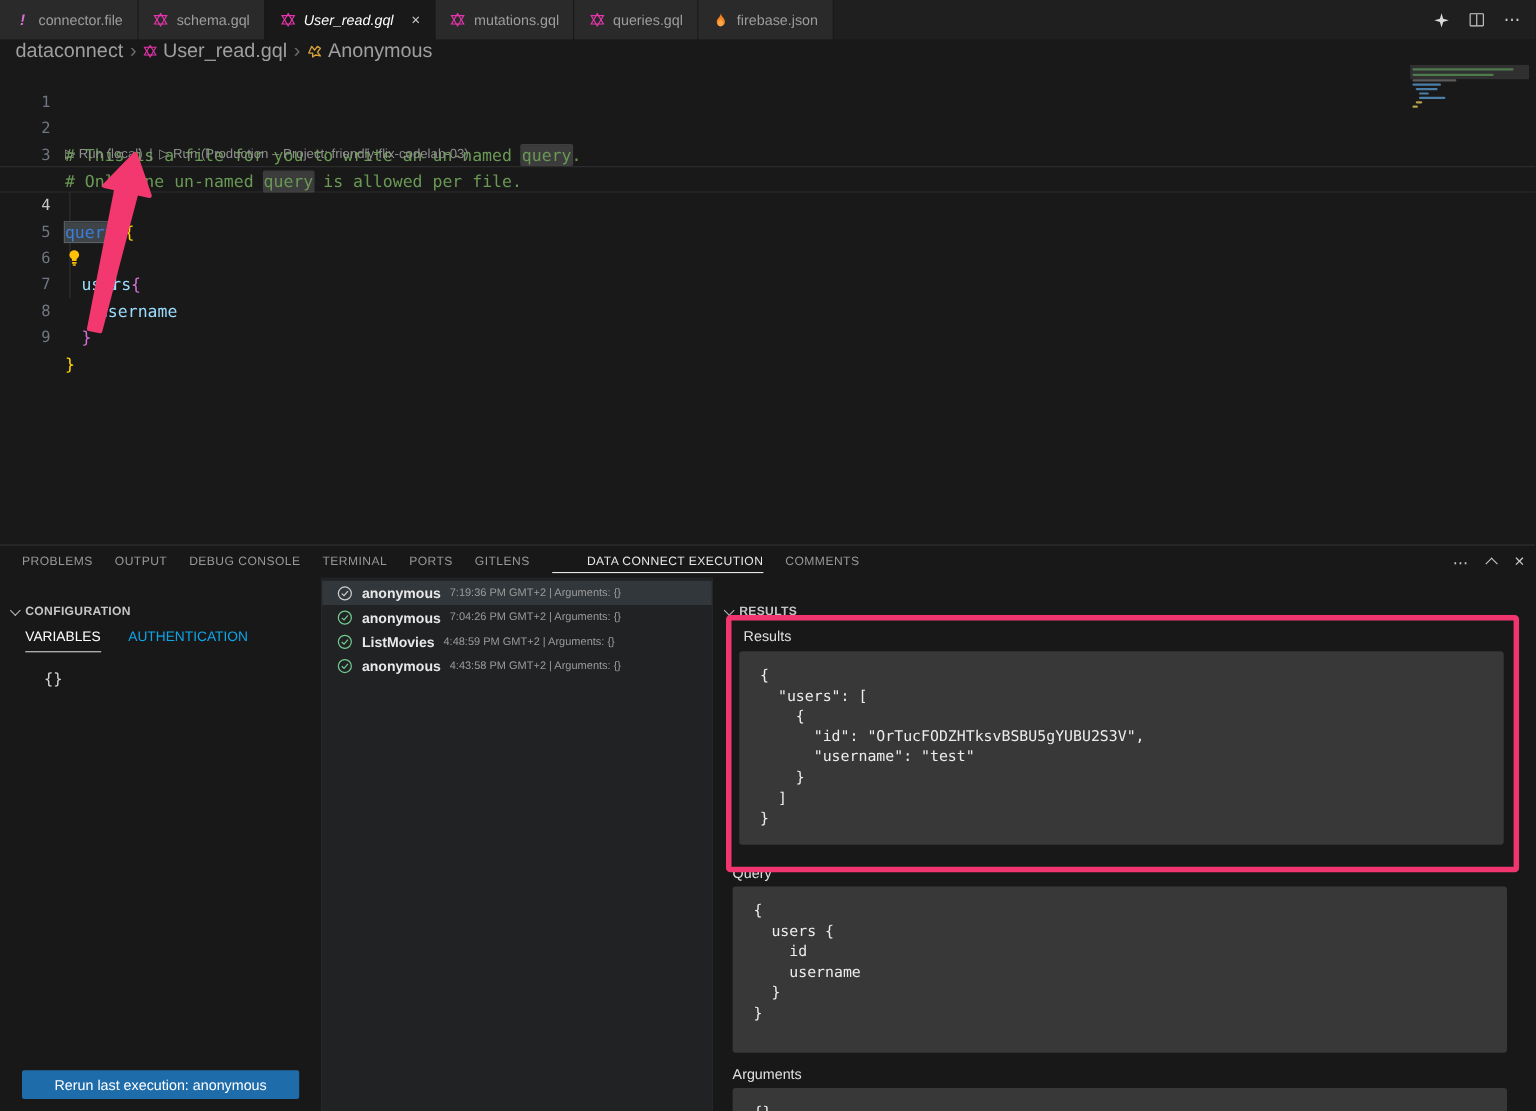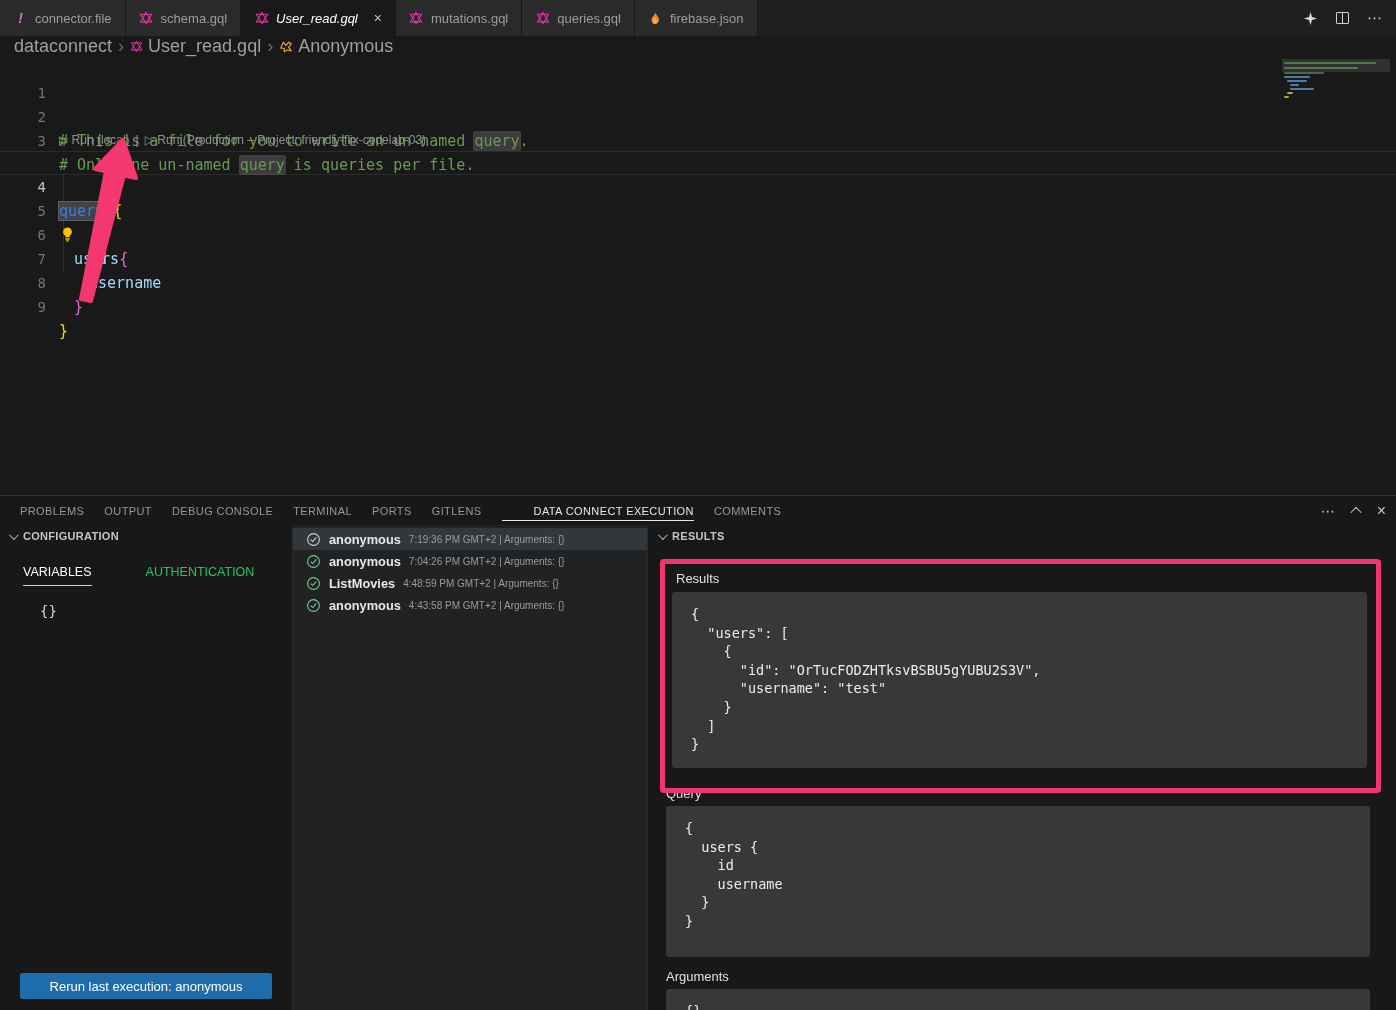--- a/index.html
+++ b/index.html
@@ -54,26 +54,26 @@
   .panel-tabs { position:absolute; top:0; left:0; right:90px; height:29px; display:flex; align-items:center; padding-left:10px; }
   .ptab { padding:0 10px; font-size:11px; letter-spacing:0.4px; color:#989898; cursor:pointer; height:100%; display:flex; align-items:center; }
   .ptab span { padding:4px 0 3px 0; border-bottom:1px solid transparent; }
   .ptab.active { color:#e7e7e7; }
   .ptab.active span { border-bottom-color:#e7e7e7;padding-left:32px; }
   .panel-controls { position:absolute; top:0; right:10px; height:29px; display:flex; align-items:center; gap:17px; color:#c8c8c8; }
   .panel-controls .pc { font-size:14px; cursor:pointer; display:inline-flex; align-items:center; }
   .chev-up { width:8px; height:8px; border-left:1.5px solid #c8c8c8; border-top:1.5px solid #c8c8c8; transform:rotate(45deg) translate(1px,1px); }
 
   .panel-body { position:absolute; top:29px; left:0; right:0; bottom:0; }
-  .sec-head { height:22px; display:flex; align-items:center; gap:7px; padding-left:9px; font-size:11px; font-weight:bold; letter-spacing:0.3px; color:#c5c5c5; }
+  .sec-head { height:22px; display:flex; align-items:center; gap:7px; padding-left:9px; font-size:11px; font-weight:bold; letter-spacing:0.3px; color:#c5c5c5;margin-top:20px; }
   .chev-down { width:7px; height:7px; border-right:1.2px solid #b5b5b5; border-bottom:1.2px solid #b5b5b5; transform:rotate(45deg) translateY(-2px); flex:none; }
 
   .col-config { position:absolute; left:0; top:0; bottom:0; width:292px; background:#181818; }
-  .cfg-tabs { display:flex; gap:54px; padding-left:23px; margin-top:18px; font-size:12.5px; }
-  .cfg-tab { color:#22c55e; padding-bottom:6px; cursor:pointer; border-bottom:1px solid transparent; }
+  .cfg-tabs { display:flex; gap:25px; padding-left:23px; margin-top:5px; font-size:12.5px; }
+  .cfg-tab { color:#0ea5e9; padding-bottom:6px; cursor:pointer; border-bottom:1px solid transparent; }
   .cfg-tab.active { color:#ffffff; border-bottom-color:#cfcfcf; }
   .cfg-vars { margin:17px 0 0 40px; font-family:"DejaVu Sans Mono",monospace; font-size:14px; color:#d4d4d4; }
   .rerun-btn { position:absolute; left:20px; bottom:11px; width:252px; height:26px; background:#1F6CAB; color:#ffffff; font-size:13px; border:none; border-radius:2px; cursor:pointer; font-family:"Liberation Sans",sans-serif; }
 
   .col-history { position:absolute; left:292px; top:0; bottom:0; width:356px; background:#202223; border-left:1px solid #2a2a2a; border-right:1px solid #2a2a2a; }
   .hrow { display:flex; align-items:center; gap:8px; height:22px; padding-left:13px; cursor:pointer; }
   .hrow.selected { background:#32373b; }
   .hrow .st-ico { width:15px; height:15px; flex:none; }
   .hname { font-size:12.8px; color:#e8e8e8; font-weight:bold; }
   .hdetail { font-size:10px; color:#9b9b9b; white-space:nowrap; }
@@ -186,21 +186,21 @@
     <span class="lnum">1</span>
   </div>
 
   <div class="crow" style="top:24px">
     <span class="lnum">2</span>
     <span class="ccontent"><span class="cmt"># This is a file for you to write an un-named </span><span class="cmt occ">query</span><span class="cmt">.</span></span>
   </div>
 
   <div class="crow" style="top:48px">
     <span class="lnum">3</span>
-    <span class="ccontent"><span class="cmt"># Only one un-named </span><span class="cmt occ">query</span><span class="cmt"> is queries per file.</span></span>
+    <span class="ccontent"><span class="cmt"># Only one un-named </span><span class="cmt occ">query</span><span class="cmt"> is allowed per file.</span></span>
   </div>
 
   <div class="codelens">
     <span class="runlink"><span>▷</span> <span>Run (local)</span></span><span class="pipe">|</span><span class="runlink"><span>▷</span> <span>Run (Production – Project: friendly-flix-codelab-03)</span></span>
   </div>
 
   <div class="crow" style="top:94px">
     <span class="lnum on">4</span>
     <span class="ccontent"><span class="kw sel">query</span><span class="br1"> {</span></span>
   </div>

